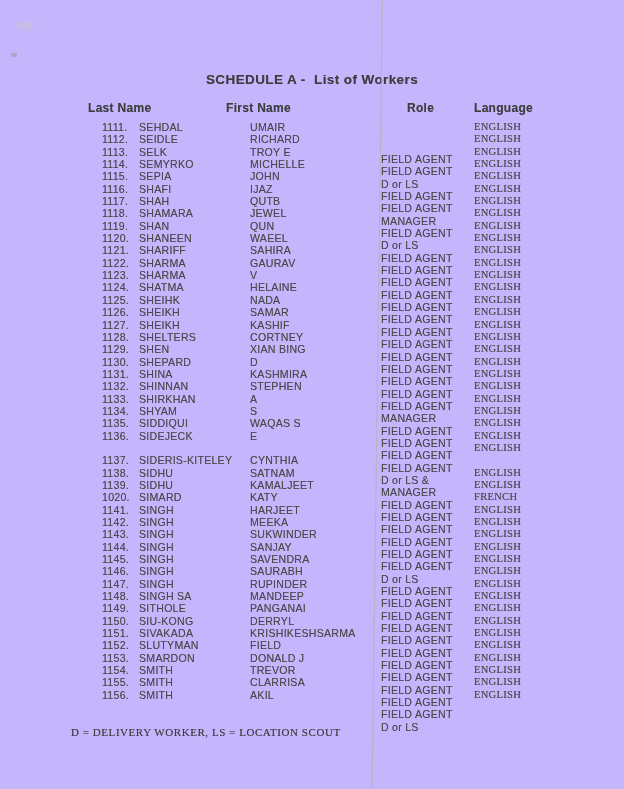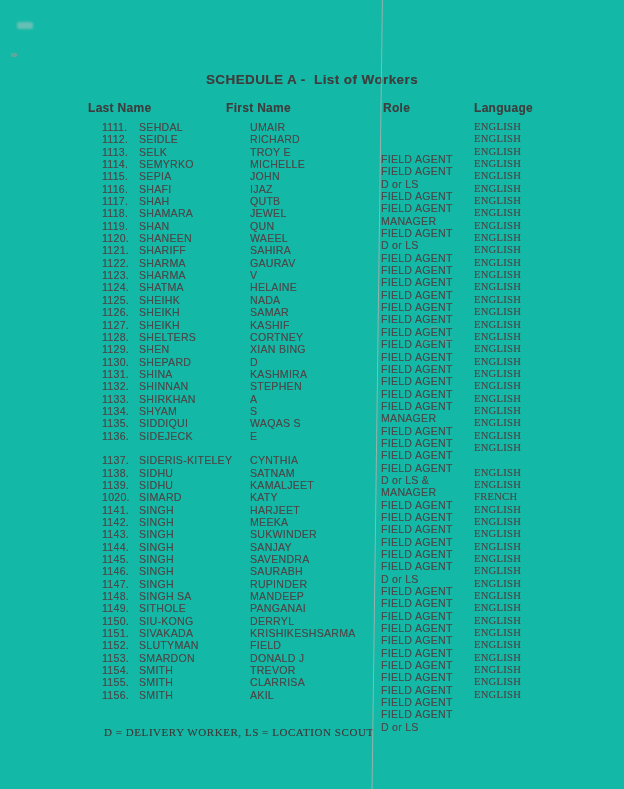--- a/index.html
+++ b/index.html
@@ -4,21 +4,21 @@
 <style>
   html, body {
     margin: 0;
     padding: 0;
     background: #ffffff;
   }
   .page {
     position: relative;
     width: 624px;
     height: 789px;
-    background: #14b8a6;
+    background: #c4b5fd;
     overflow: hidden;
     font-family: "Liberation Sans", sans-serif;
     color: #474747;
   }
   .doc-title {
     position: absolute;
     top: 72px;
     left: 0;
     width: 624px;
     text-align: center;
@@ -37,21 +37,21 @@
     height: 15px;
     font-size: 12px;
     font-weight: bold;
     color: #3e3e3e;
     letter-spacing: 0.3px;
     text-shadow: 0 0 0.5px rgba(62,62,62,0.5);
   }
   .table-header span { position: absolute; white-space: nowrap; }
   .h-last  { left: 88px; }
   .h-first { left: 226px; }
-  .h-role  { left: 383px; }
+  .h-role  { left: 383px; padding-left: 24px; }
   .h-lang  { left: 474px; }
 
   .rows {
     position: absolute;
     top: 121px;
     left: 0;
     width: 604px;
   }
   .row {
     position: relative;
@@ -71,21 +71,20 @@
 
   .footnote {
     position: absolute;
     top: 726px;
     left: 71px;
     font-family: "Liberation Serif", serif;
     font-size: 11px;
     letter-spacing: 0.55px;
     color: #3c3c3c;
     text-shadow: 0 0 0.4px rgba(60,60,60,0.5);
-    margin-left: 33px;
   }
 
   
   .scan-line {
     position: absolute;
     top: -8px;
     left: 382px;
     width: 1px;
     height: 820px;
     background: #b3b3b3;

